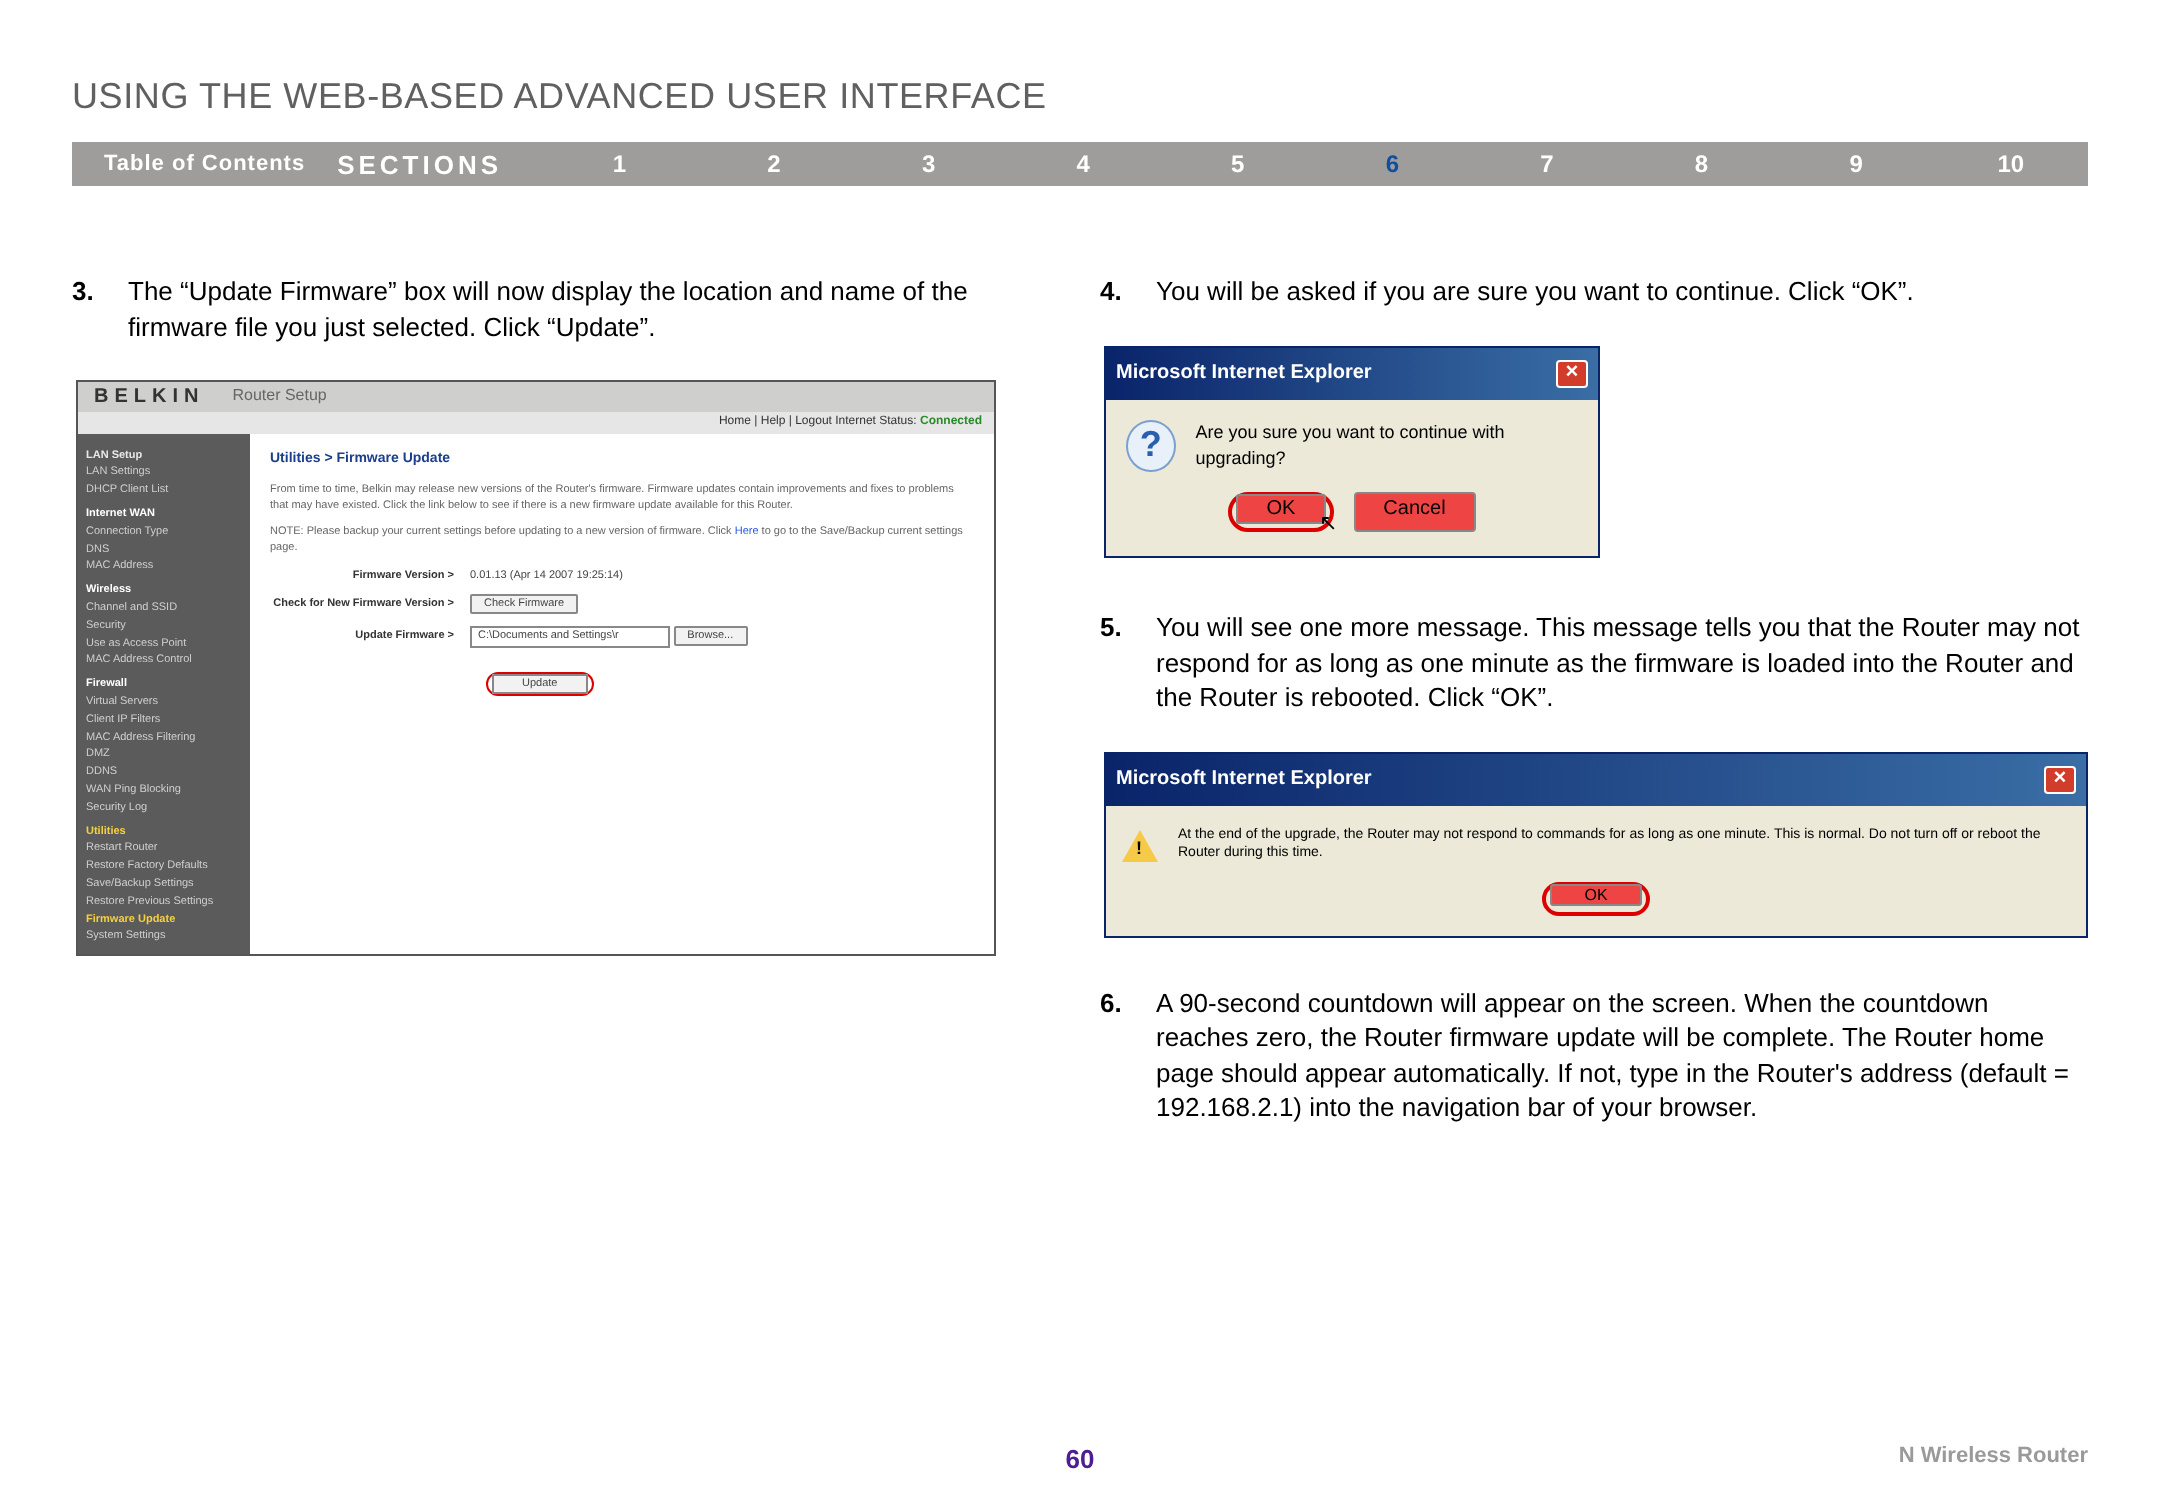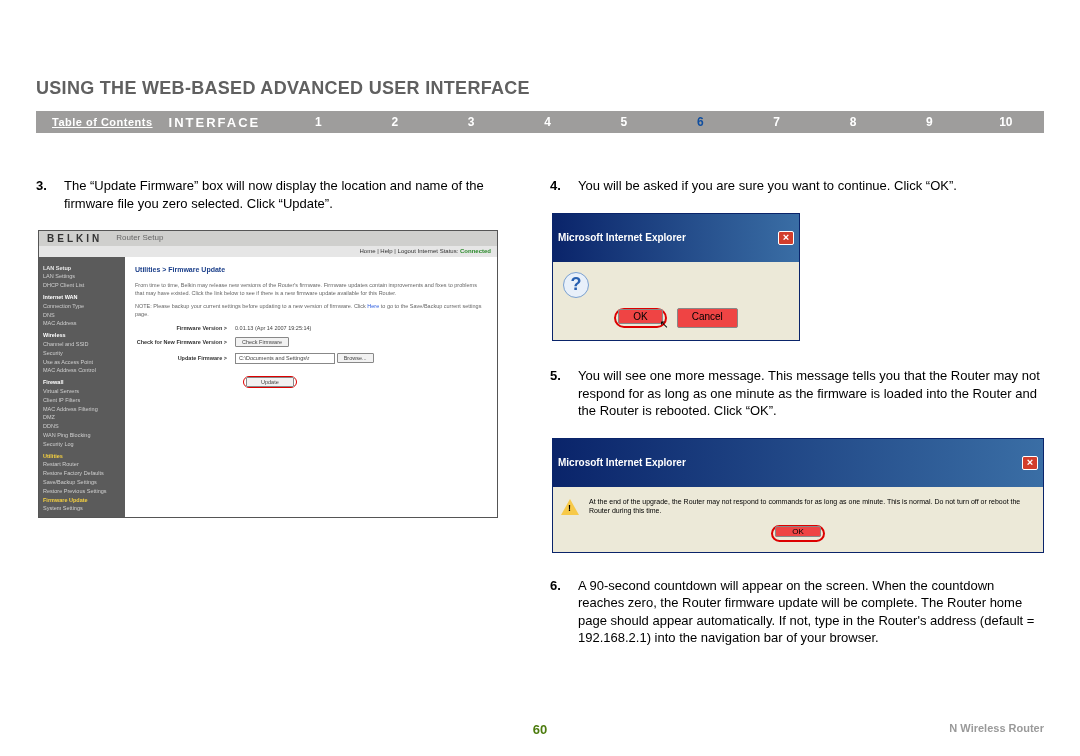--- a/index.html
+++ b/index.html
@@ -9,39 +9,37 @@
     font-family: Arial, Helvetica, sans-serif;
     background: #fff;
     position: relative;
     color: #000;
   }
   .page {
     padding: 38px 36px 0 36px;
   }
   .page-title {
     font-size: 18px;
-    font-weight: bold;
+    font-weight: normal;
     letter-spacing: 0.3px;
     color: #606060;
     margin-bottom: 12px;
-    margin-top: 40px;
   }
   .nav-bar {
     background: #9e9d9c;
     height: 22px;
     display: flex;
     align-items: center;
     color: #fff;
     font-size: 11px;
     font-weight: bold;
   }
   .nav-toc {
     padding: 0 16px;
     letter-spacing: 0.5px;
-    text-decoration: underline;
   }
   .nav-sections {
     font-size: 13px;
     letter-spacing: 2px;
     padding-right: 20px;
   }
   .nav-num {
     flex: 1;
     text-align: center;
     font-size: 12px;
@@ -167,21 +165,21 @@
     margin-top: 8px;
     margin-left: 2px;
     border: 1px solid #0a246a;
     font-size: 10px;
   }
   .dlg-title {
     background: linear-gradient(to right, #0a246a, #3a6ea5);
     color: #fff;
     font-weight: bold;
     font-size: 10px;
-    padding: 17px 5px;
+    padding: 6px 5px;
     display: flex;
     justify-content: space-between;
     align-items: center;
   }
   .dlg-close {
     background: #d23d2b;
     color: #fff;
     width: 16px;
     height: 14px;
     border-radius: 2px;
@@ -294,49 +292,49 @@
     position: absolute;
     bottom: 22px;
     left: 36px;
     right: 36px;
     display: flex;
     justify-content: flex-end;
     font-size: 11px;
     color: #9a9a9a;
     font-weight: bold;
   }
-  .footer .pg { color: #4d7c0f; font-size: 13px; position: absolute; left: 50%; transform: translateX(-50%); }
+  .footer .pg { color: #4c1d95; font-size: 13px; position: absolute; left: 50%; transform: translateX(-50%); }
 </style>
 </head>
 <body>
 
 <div class="page">
   <div class="page-title">USING THE WEB-BASED ADVANCED USER INTERFACE</div>
 
   <div class="nav-bar">
     <span class="nav-toc">Table of Contents</span>
-    <span class="nav-sections">INTERFACE</span>
+    <span class="nav-sections">SECTIONS</span>
     <span class="nav-num">1</span>
     <span class="nav-num">2</span>
     <span class="nav-num">3</span>
     <span class="nav-num">4</span>
     <span class="nav-num">5</span>
     <span class="nav-num active">6</span>
     <span class="nav-num">7</span>
     <span class="nav-num">8</span>
     <span class="nav-num">9</span>
     <span class="nav-num">10</span>
   </div>
 
   <div class="columns">
 
     <div class="col">
       <div class="step">
         <div class="step-num">3.</div>
-        <div class="step-text">The “Update Firmware” box will now display the location and name of the firmware file you zero selected. Click “Update”.</div>
+        <div class="step-text">The “Update Firmware” box will now display the location and name of the firmware file you just selected. Click “Update”.</div>
       </div>
 
       <div class="shot-router">
         <div class="router-top">
           <span class="router-brand">BELKIN</span>
           <span class="router-setup">Router Setup</span>
         </div>
         <div class="router-topright">
           <span>Home | Help | Logout    Internet Status: </span><span class="connected">Connected</span>
         </div>
@@ -406,20 +404,21 @@
       </div>
 
       <div class="dialog1">
         <div class="dlg-title">
           <span>Microsoft Internet Explorer</span>
           <span class="dlg-close">×</span>
         </div>
         <div class="dlg-body">
           <div class="dlg-msg-row">
             <div class="q-icon">?</div>
+            <div style="font-size:9px;">Are you sure you want to continue with upgrading?</div>
           </div>
           <div class="dlg-btns">
             <span class="ok-ring">
               <span class="dlg-btn">OK</span>
               <span class="cursor">↖</span>
             </span>
             <span class="dlg-btn">Cancel</span>
           </div>
         </div>
       </div>

